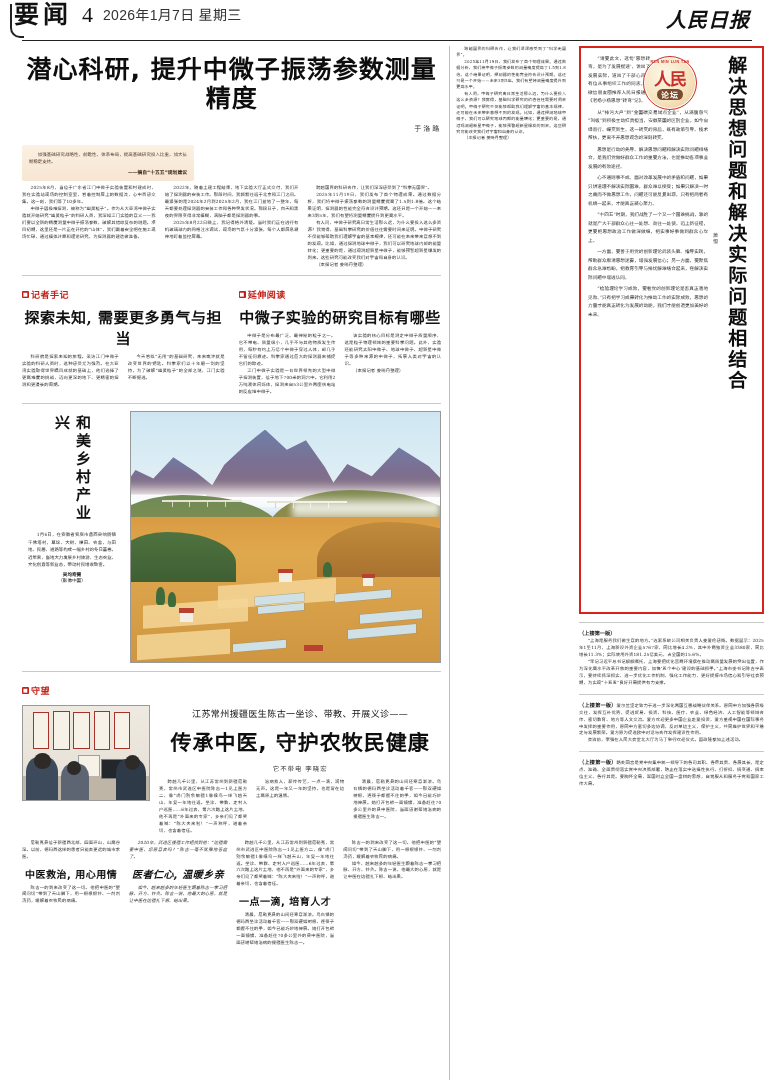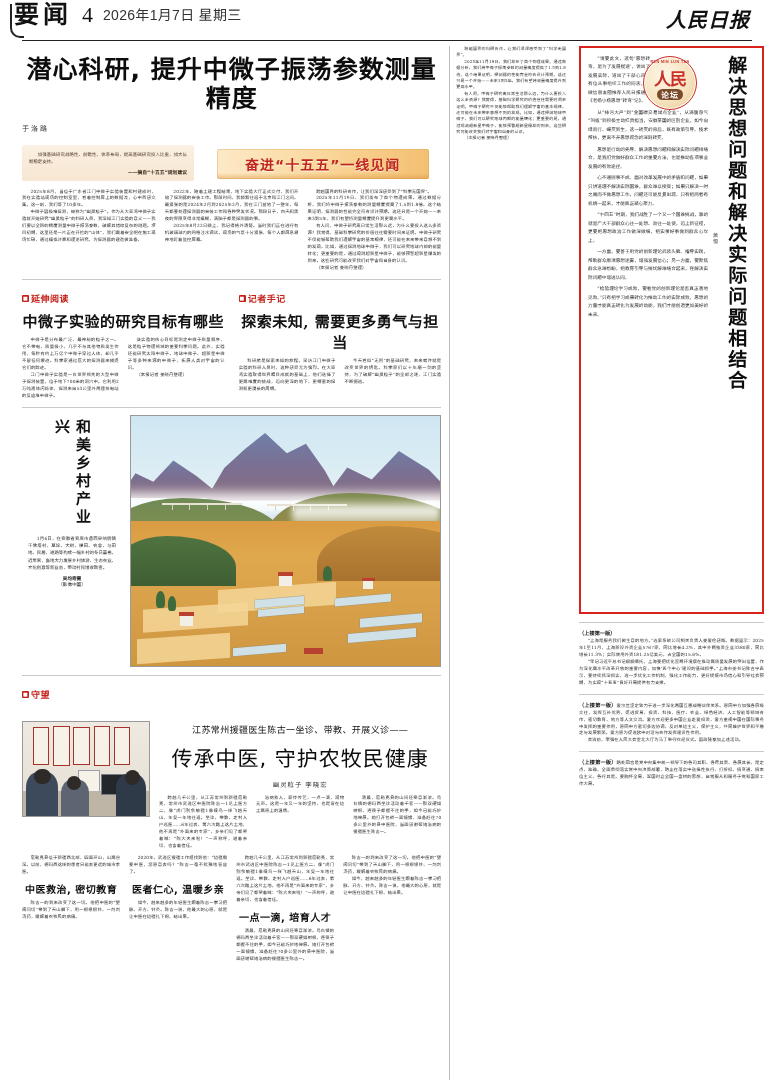--- a/index.html
+++ b/index.html
@@ -113,21 +113,21 @@
     text-align: center;
     font-family: "DejaVu Sans", sans-serif;
     font-weight: 700;
     font-size: 25px;
     letter-spacing: 1px;
     color: #0d0d0d;
     margin: 10px 0 0;
     line-height: 1.15;
   }
   .lead-byline {
-    text-align: left;
+    text-align: right;
     font-family: "DejaVu Serif", serif;
     font-size: 7px;
     color: #333;
     margin-top: 9px;
     letter-spacing: 2px;
   }
 
   
   .banner-wrap {
     margin: 8px auto 6px;
@@ -352,21 +352,21 @@
 
   .watch-titles { flex: 1; text-align: center; padding-top: 2px; }
   .shoulder {
     font-family: "DejaVu Serif", serif;
     font-size: 9px;
     color: #111;
     letter-spacing: .4px;
   }
   .watch-main {
     font-family: "DejaVu Sans", sans-serif;
-    font-weight: 400;
+    font-weight: 700;
     font-size: 21px;
     letter-spacing: 1px;
     margin-top: 6px;
     color: #0d0d0d;
   }
   .watch-by {
     font-family: "DejaVu Serif", serif;
     font-size: 6.4px;
     margin-top: 8px;
     color: #333;
@@ -499,27 +499,20 @@
   <div class="col-left">
 
     <div class="lead-head">潜心科研, 提升中微子振荡参数测量精度</div>
     <div class="lead-byline">于洛路</div>
 
     <div style="display:flex; align-items:flex-start; gap:10px; margin-top:6px;">
       <div class="quote-box">
         <div class="qt">加强基础研究战略性、前瞻性、体系布局，提高基础研究投入比重，加大长期稳定支持。</div>
         <div class="qsrc">——摘自“十五五”规划建议</div>
       </div>
-      <div style="flex:1; padding-top:2px;">
-        <div class="banner-wrap">
-          <div class="banner">
-            <span class="banner-text">奋进“十五五”一线见闻</span>
-          </div>
-        </div>
-      </div>
     </div>
 
     <div class="flow3">
       <div class="ct">
         <p>2025年8月，当位于广东省江门中微子实验装置和村建成时，我在实验站现场的控制室里，看着控制屏上的数据流，心中百感交集。这一刻，我们等了10多年。</p>
         <p>中微子因极难探测，被称为“幽灵粒子”。作为从大亚湾中微子实验就开始研究“幽灵粒子”的科研人员，我深知江门实验的意义——我们要以全新的精度测量中微子振荡参数，破解其错综复杂的谜题。项目初期，这里还是一片正在开挖的“山体”，我们戴着安全帽在施工现场忙碌，通过模拟计算和理论研究，为探测器的建造做准备。</p>
       </div>
       <div class="ct">
         <p>2022年，随着土建工程结束，地下实验大厅正式交付，我们开始了探测器的安装工作。那段时间，我频繁往返于北京和江门之间。最紧张的是2024年2月到2025年2月，我在江门盆地了一整年，每天都要处理探测器的安装工作和各种突发状况。那段日子，白天和黑夜的界限变得非常模糊，满脑子都是探测器的事。</p>
         <p>2025年8月22日晚上，我记得格外清楚。当时我们正在进行有机玻璃球内的网格注水调试，现场的气氛十分紧张，每个人都屏息凝神地盯着监控屏幕。</p>
@@ -529,46 +522,46 @@
         <p>2025年11月19日，我们发布了首个物理成果。通过数据分析，我们将中微子振荡参数的测量精度提高了1.5到1.8倍。这个结果证明，探测器的性能完全符合设计预期。这还只是一个开始——未来3到5年，我们有望将测量精度提升到更高水平。</p>
         <p>有人问，中微子研究离日常生活那么远，为什么要投入这么多资源？我觉得，基础科学研究的价值往往需要时间来证明。中微子研究不仅能够帮助我们理解宇宙的基本规律，还可能在未来带来意想不到的发现。比如，通过探测地球中微子，我们可以研究地球内部的能量转化；更重要的是，通过观测超新星中微子，能够预警超新星爆发的到来。这些研究可能改变我们对宇宙和自身的认识。</p>
         <p>（本报记者 姜晓丹整理）</p>
       </div>
     </div>
 
     <div class="sect" style="display:flex; gap:14px;">
       <div style="flex:1;">
         <div class="sect-label">
           <span class="sq">■</span>
+          <span>记者手记</span>
+        </div>
+        <div class="sect-title">探索未知, 需要更多勇气与担当</div>
+        <div style="display:flex; gap:9px;">
+          <div class="ct" style="flex:1;">
+            <p>科研航是探索未知的旅程。采访江门中微子实验的科研人员时，这种感受尤为强烈。在大亚湾实验取得世界瞩目成就的基础上，他们选择了更高难度的挑战，迈向更深的地下、更精密的探测和更漫长的周期。</p>
+          </div>
+          <div class="ct" style="flex:1;">
+            <p>今天看似“无用”的基础研究，未来或许就是改变世界的钥匙。科学家们以十年磨一剑的坚持，为了破解“幽灵粒子”的全部之谜，江门实验不断掘进。</p>
+          </div>
+        </div>
+      </div>
+      <div style="flex:1;">
+        <div class="sect-label">
+          <span class="sq">■</span>
           <span>延伸阅读</span>
         </div>
         <div class="sect-title">中微子实验的研究目标有哪些</div>
         <div style="display:flex; gap:9px;">
           <div class="ct" style="flex:1;">
             <p>中微子是分布最广泛、最神秘的粒子之一。它不带电、质量极小，几乎不与其他物质发生作用，每秒有约上万亿个中微子穿过人体，却几乎不留任何痕迹。科学家通过巨大的探测器来捕捉它们的踪迹。</p>
             <p>江门中微子实验是一台世界领先的大型中微子探测装置，位于地下700米的洞穴中。它利用2万吨液体闪烁体，探测来自53公里外两座核电站的反应堆中微子。</p>
           </div>
           <div class="ct" style="flex:1;">
             <p>该实验的核心目标是测定中微子质量顺序，这是粒子物理领域的重要科学问题。此外，实验还能研究太阳中微子、地球中微子、超新星中微子等多种来源的中微子，拓展人类对宇宙的认识。</p>
             <p>（本报记者 姜晓丹整理）</p>
-          </div>
-        </div>
-      </div>
-      <div style="flex:1;">
-        <div class="sect-label">
-          <span class="sq">■</span>
-          <span>记者手记</span>
-        </div>
-        <div class="sect-title">探索未知, 需要更多勇气与担当</div>
-        <div style="display:flex; gap:9px;">
-          <div class="ct" style="flex:1;">
-            <p>科研航是探索未知的旅程。采访江门中微子实验的科研人员时，这种感受尤为强烈。在大亚湾实验取得世界瞩目成就的基础上，他们选择了更高难度的挑战，迈向更深的地下、更精密的探测和更漫长的周期。</p>
-          </div>
-          <div class="ct" style="flex:1;">
-            <p>今天看似“无用”的基础研究，未来或许就是改变世界的钥匙。科学家们以十年磨一剑的坚持，为了破解“幽灵粒子”的全部之谜，江门实验不断掘进。</p>
           </div>
         </div>
       </div>
     </div>
 
     <div class="photo-block">
       <div class="photo-cap">
         <div class="vtitle">和美乡村产业兴</div>
         <div class="cap-text">1月6日，在安徽省安庆市岳西县响肠镇千佛塔村，草垛、大树、梯田、农舍，与田地、民居、道路等构成一幅乡村的冬日画卷。近年来，当地大力发展乡村旅游、生态农业、文化创意等新业态，带动村民增收致富。</div>
         <div class="cap-credit">吴均奇摄</div>
@@ -627,67 +620,67 @@
         <div class="tree" style="left:12%; top:72%; width:2.6%; height:6%;"></div>
         <div class="tree" style="left:62%; top:60%; width:3%; height:6%;"></div>
       </div>
     </div>
 
     <div class="watch">
       <div class="sect-label">
         <span class="sq">■</span>
         <span>守望</span>
       </div>
-      <div class="watch-head" style="margin-top:20px;">
+      <div class="watch-head" style="margin-top:8px;">
         <div class="watch-photo">
           <div class="wp-wall"></div>
           <div class="wp-frame" style="left:8%;  top:6%;  width:13%; height:40%;"></div>
           <div class="wp-frame" style="left:24%; top:5%;  width:13%; height:42%;"></div>
           <div class="wp-frame" style="left:40%; top:6%;  width:13%; height:40%;"></div>
           <div class="wp-frame" style="left:56%; top:5%;  width:13%; height:42%;"></div>
           <div class="wp-frame" style="left:72%; top:6%;  width:13%; height:40%;"></div>
           <div class="wp-frame" style="left:44%; top:52%; width:17%; height:26%; border-color:#9aa0a8;"></div>
           <div class="wp-desk"></div>
           <div class="wp-monitor" style="left:62%; top:56%; width:22%; height:22%;"></div>
           <div class="wp-person" style="left:2%;  width:26%; height:46%; background:#3d4a5c;"></div>
           <div class="wp-head" style="left:9%;  top:50%; width:13%; height:17%;"></div>
           <div class="wp-person" style="left:30%; width:22%; height:38%; background:#5d6472;"></div>
           <div class="wp-head" style="left:35%; top:58%; width:11%; height:15%;"></div>
           <div class="wp-person" style="right:2%; width:24%; height:44%; background:#2f3a49;"></div>
           <div class="wp-head" style="right:7%; top:52%; width:12%; height:16%;"></div>
         </div>
         <div class="watch-titles">
           <div class="shoulder">江苏常州援疆医生陈古一坐诊、带教、开展义诊——</div>
           <div class="watch-main">传承中医, 守护农牧民健康</div>
-          <div class="watch-by">幽灵粒子  李晓宏</div>
+          <div class="watch-by">它不带电  李晓宏</div>
           <div style="display:flex; gap:9px; margin-top:6px; text-align:left;">
             <div class="ct" style="flex:1;">
               <p>跨越几千公里，从江苏常州到新疆尼勒克，常州市武进区中医院陈古一1见上医方二，像“虎门别余敏疆1像候鸟一样飞越天山，年复一年地往返。坐诊、带教、走村入户巡医……6年过去，第六次踏上这片土地，他不再是“外面来的专家”，乡亲们见了都笑着喊：“陈大夫来啦！”一声称呼，道着亲切，也含着信任。</p>
             </div>
             <div class="ct" style="flex:1;">
               <p>治病救人，薪传传艺，一点一滴，润物无声。这是一年又一年的坚持，也是写在边土高原上的温情。</p>
             </div>
             <div class="ct" style="flex:1;">
               <p>清晨，尼勒克县的山间还寒意渐浓。乌台镇的德玛西坐诊活动着千客——那双硬如树根、连筷子都握不住的手，如今已能巧妙地伸展。她打开包袱一面镜旗，准备赶往70多公里外的县中医院，当面感谢帮她治病的援疆医生陈古一。</p>
             </div>
           </div>
         </div>
       </div>
 
       <div style="display:flex; gap:9px; margin-top:5px;">
         <div style="flex:1;">
           <div class="ct">
             <p>尼勒克县位于新疆西北部，四面环山，山高谷深。以前，德玛西这样的患者只能去更远的城市求医。</p>
           </div>
-          <div class="sub-head">中医救治, 密切教育</div>
+          <div class="sub-head">中医救治, 用心用情</div>
           <div class="ct">
             <p>陈古一的到来改变了这一切。他把中医的“望闻问切”带到了天山脚下，用一根根银针、一剂剂汤药，缓解着农牧民的病痛。</p>
           </div>
         </div>
-        <div style="flex:1;">
+        <div style="flex:1;font-style:italic;">
           <div class="ct">
             <p>2020年，武进区援疆工作组找到他：“边疆需要中医，您愿意去吗？”陈古一毫不犹豫地答应了。</p>
           </div>
           <div class="sub-head">医者仁心, 温暖乡亲</div>
           <div class="ct">
             <p>如今，越来越多的年轻医生跟着陈古一学习把脉、开方、针灸。陈古一说，他最大的心愿，就是让中医在边疆扎下根、结出果。</p>
           </div>
         </div>
         <div style="flex:1;">
           <div class="ct">

